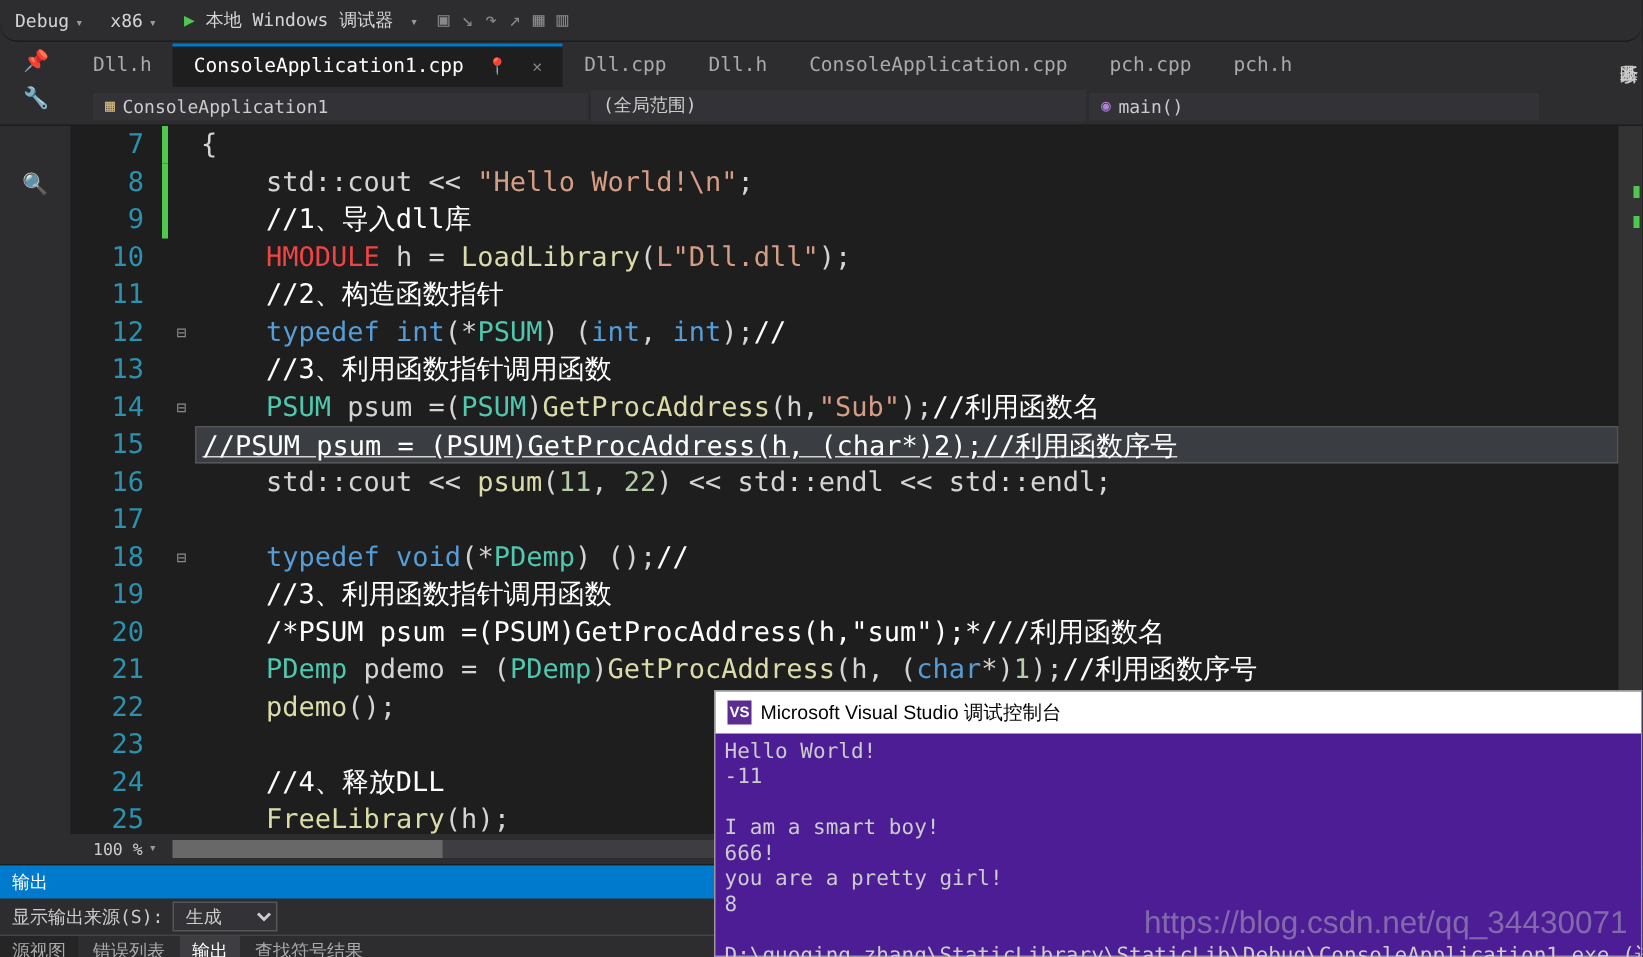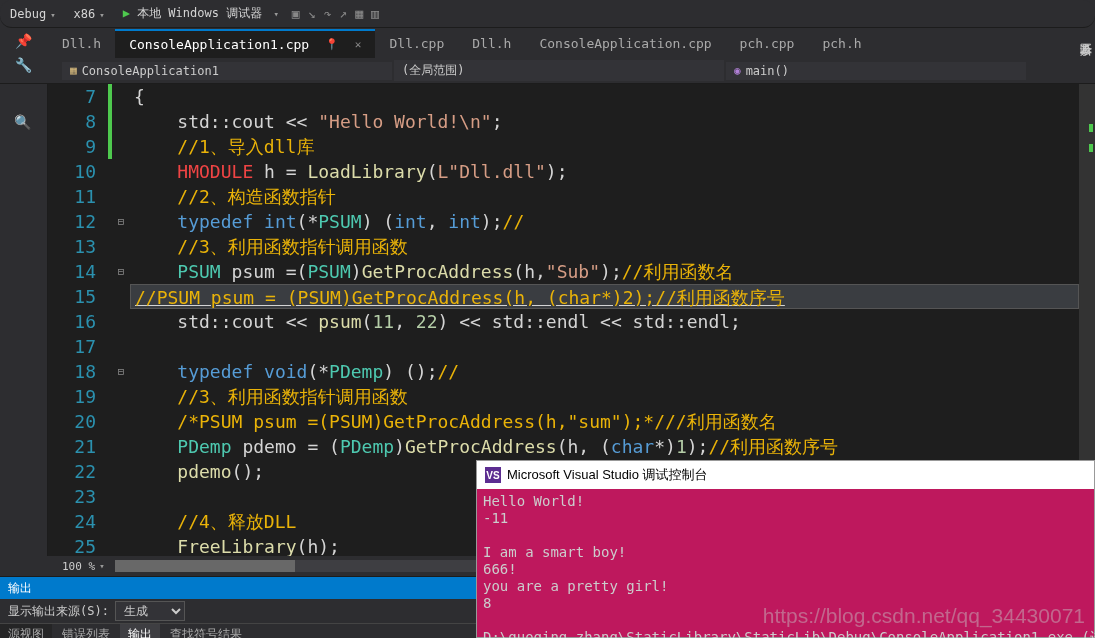--- a/index.html
+++ b/index.html
@@ -109,21 +109,21 @@
       background: #1e1e1e;
     }
     .change-bar div { width: 4px; height: 25px; }
     .cb-green { background: #4ec94e; }
     .code-area { flex: 1; font-family: "NSimSun", "SimSun", Consolas, monospace; white-space: pre; color: #d4d4d4; }
     .code-line { height: 25px; padding-left: 4px; }
     .code-line.highlighted { background: #3a3d41; border: 1px solid #555; text-decoration: underline; }
     .c-keyword { color: #569cd6; }
     .c-type { color: #4ec9b0; }
     .c-string { color: #d69d85; }
-    .c-comment { color: #eab308; }
+    .c-comment { color: #ffffff; }
     .c-func { color: #dcdcaa; }
     .c-num { color: #b5cea8; }
     .c-macro { color: #ef4444; }
     .right-strip {
       width: 16px;
       background: #333;
       position: relative;
     }
     .scroll-marker { position: absolute; right: 2px; width: 4px; height: 8px; background: #4ec94e; }
     .zoom-bar {
@@ -178,21 +178,21 @@
       border-top: 1px solid #444;
     }
     .bottom-tabs span { padding: 2px 8px; cursor: pointer; }
     .bottom-tabs span.active { background: #3e3e42; color: #fff; }
     .console-window {
       position: absolute;
       left: 476px;
       top: 460px;
       width: 619px;
       height: 178px;
-      background: #be185d;
+      background: #4c1d95;
       border: 1px solid #999;
       font-family: "NSimSun", Consolas, monospace;
       font-size: 14px;
       color: #cccccc;
       z-index: 100;
     }
     .console-title {
       height: 28px;
       background: #fff;
       color: #000;

